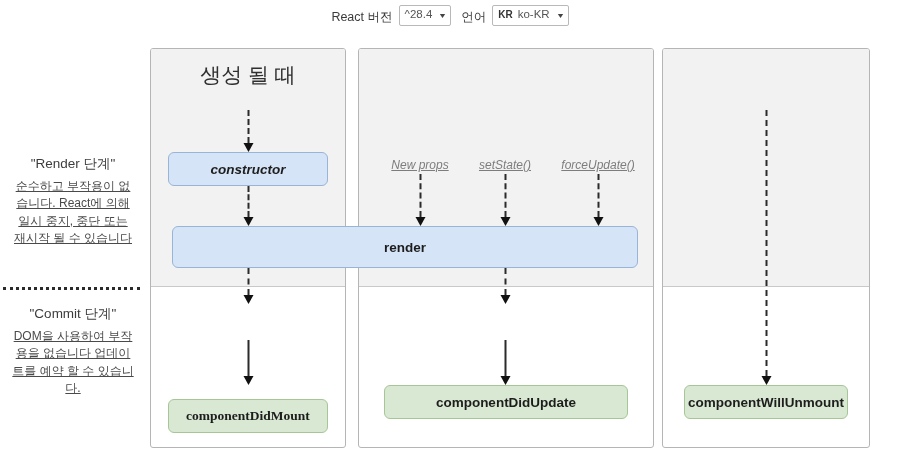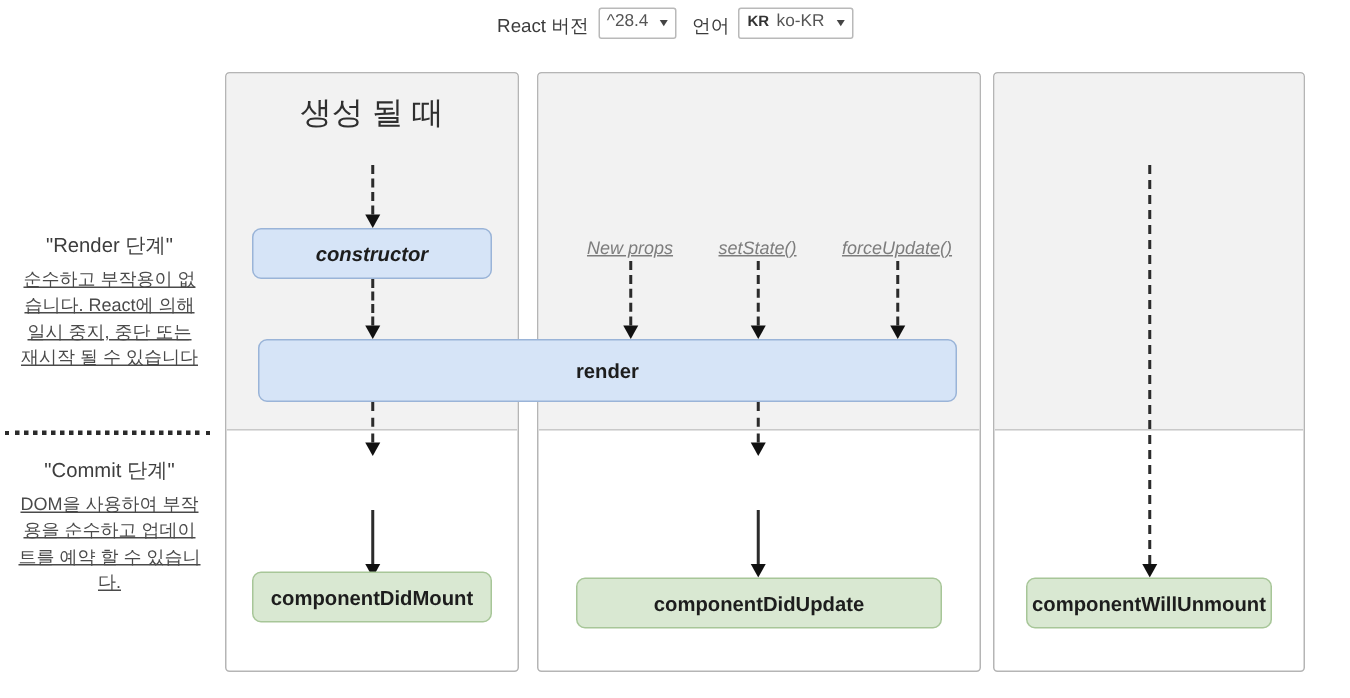--- a/index.html
+++ b/index.html
@@ -173,21 +173,21 @@
     border: 1px solid #e2c478;
     color: #4a4a4a;
     font-style: italic;
     font-weight: normal;
     font-size: 13.5px;
   }
 
   #node-constructor          { left: 18px;  top: 104px; width: 160px; height: 34px; font-style: italic; }
   #node-render               { left: 22px;  top: 178px; width: 466px; height: 42px; }
   #node-reactdom             { left: 18px;  top: 256px; width: 466px; height: 36px; }
-  #node-did-mount            { left: 18px;  top: 333px; width: 160px; height: 34px; }
+  #node-did-mount            { left: 18px;  top: 351px; width: 160px; height: 34px; font-family: Liberation Serif, serif; }
   #node-did-update           { left: 234px; top: 337px; width: 244px; height: 34px; }
   #node-will-unmount         { left: 534px; top: 337px; width: 164px; height: 34px; }
 
   
   .trigger-label {
     position: absolute;
     top: 110px;
     font-size: 12px;
     font-style: italic;
     color: #7d7d7d;
@@ -248,21 +248,21 @@
   </div>
 </div>
 
 <div class="phase-block" id="phase-render">
   <div class="phase-title">"Render 단계"</div>
   <div class="phase-desc">순수하고 부작용이 없습니다. React에 의해 일시 중지, 중단 또는 재시작 될 수 있습니다</div>
 </div>
 <div id="phase-divider"></div>
 <div class="phase-block" id="phase-commit">
   <div class="phase-title">"Commit 단계"</div>
-  <div class="phase-desc">DOM을 사용하여 부작용을 순수하고 업데이트를 예약 할 수 있습니다.</div>
+  <div class="phase-desc">DOM을 사용하여 부작용을 없습니다 업데이트를 예약 할 수 있습니다.</div>
 </div>
 
 <div id="diagram">
 
   <div class="column" id="col-mount">
     <div class="render-zone"></div>
     <div class="col-title">생성 될 때</div>
   </div>
 
   <div class="column" id="col-update">

